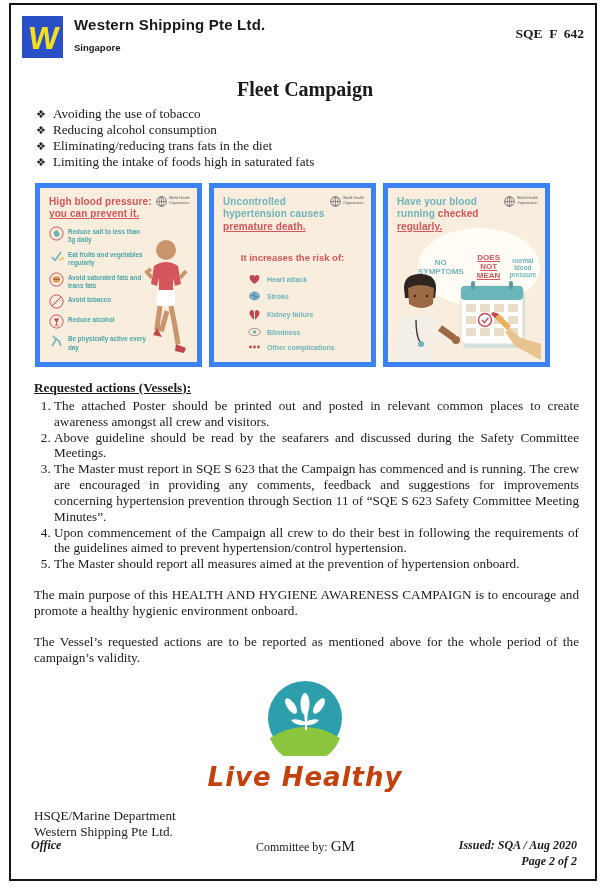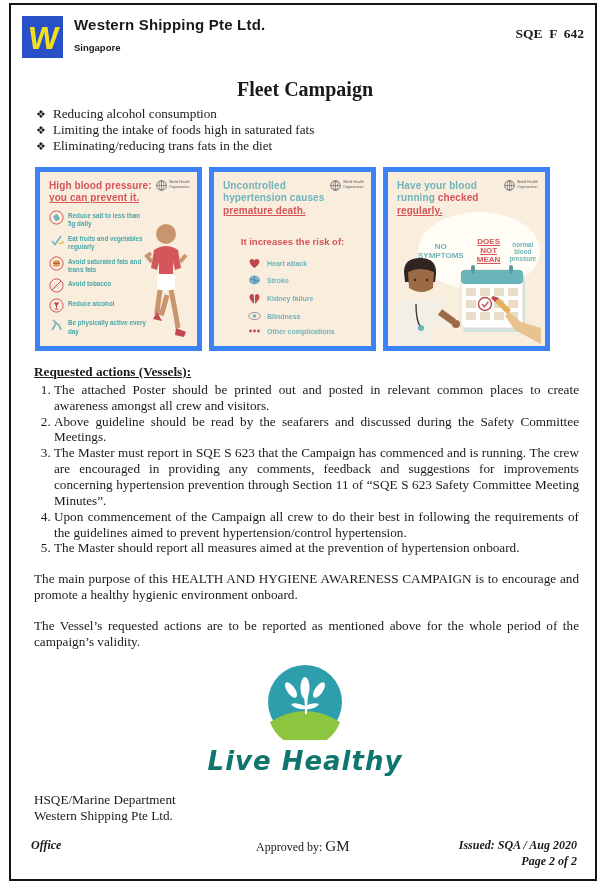--- a/index.html
+++ b/index.html
@@ -58,21 +58,21 @@
   
   .actions{margin:13px 0 0 12px;width:545px;}
   .actions-h{font-weight:bold;font-size:13.2px;text-decoration:underline;}
   .actions ol{margin:2px 0 0 0;padding-left:20px;}
   .actions li{font-size:13.2px;line-height:1.2;text-align:justify;margin:0;}
   .para{margin:15px 0 0 12px;width:545px;font-size:13.2px;line-height:1.2;text-align:justify;}
 
   
   .live{margin-top:14px;text-align:center;}
   .live-line{font-family:"DejaVu Sans", sans-serif;font-style:italic;font-weight:bold;letter-spacing:1px;}
-  .live1{color:#0f766e;font-size:26px;margin-top:2px;}
+  .live1{color:#c2410c;font-size:26px;margin-top:2px;}
   .live2{color:#8cc63e;font-size:26px;margin-top:-4px;}
 
   .signoff{margin:16px 0 0 12px;font-size:13.2px;line-height:1.25;}
 
   
   .footer{position:absolute;left:31px;right:33px;bottom:24px;height:34px;font-size:12px;}
   .f-office{position:absolute;left:0;top:2px;font-weight:bold;font-style:italic;}
   .f-appr{position:absolute;left:225px;top:2px;}
   .f-appr .gm{font-size:15px;}
   .f-right{position:absolute;right:0;top:2px;text-align:right;font-weight:bold;font-style:italic;line-height:1.3;}
@@ -94,23 +94,24 @@
     <div class="company">
       <div class="company-name">Western Shipping Pte Ltd.</div>
       <div class="company-loc">Singapore</div>
     </div>
     <div class="doc-code">SQE  F  642</div>
   </div>
 
   <div class="page-title">Fleet Campaign</div>
 
   <ul class="guides">
+    <li><span class="dia">❖</span><span>Avoiding the use of tobacco</span></li>
     <li><span class="dia">❖</span><span>Reducing alcohol consumption</span></li>
+    <li><span class="dia">❖</span><span>Eliminating/reducing trans fats in the diet</span></li>
     <li><span class="dia">❖</span><span>Limiting the intake of foods high in saturated fats</span></li>
-    <li><span class="dia">❖</span><span>Eliminating/reducing trans fats in the diet</span></li>
   </ul>
 
   <div class="poster">
 
     <div class="panel">
       <div class="p-title red">
         <div>High blood pressure:</div>
         <div class="u">you can prevent it.</div>
       </div>
       <div class="who">
@@ -343,20 +344,20 @@
 
   <div class="signoff">
     <div>HSQE/Marine Department</div>
     <div>Western Shipping Pte Ltd.</div>
   </div>
 </div>
 
 <div class="footer">
   <div class="f-office">Office</div>
   <div class="f-appr">
-    <span>Approved by:</span>
+    <span>Committee by:</span>
     <span class="gm">GM</span>
   </div>
   <div class="f-right">
     <div>Issued: SQA / Aug 2020</div>
     <div>Page 2 of 2</div>
   </div>
 </div>
 
 </body></html>

